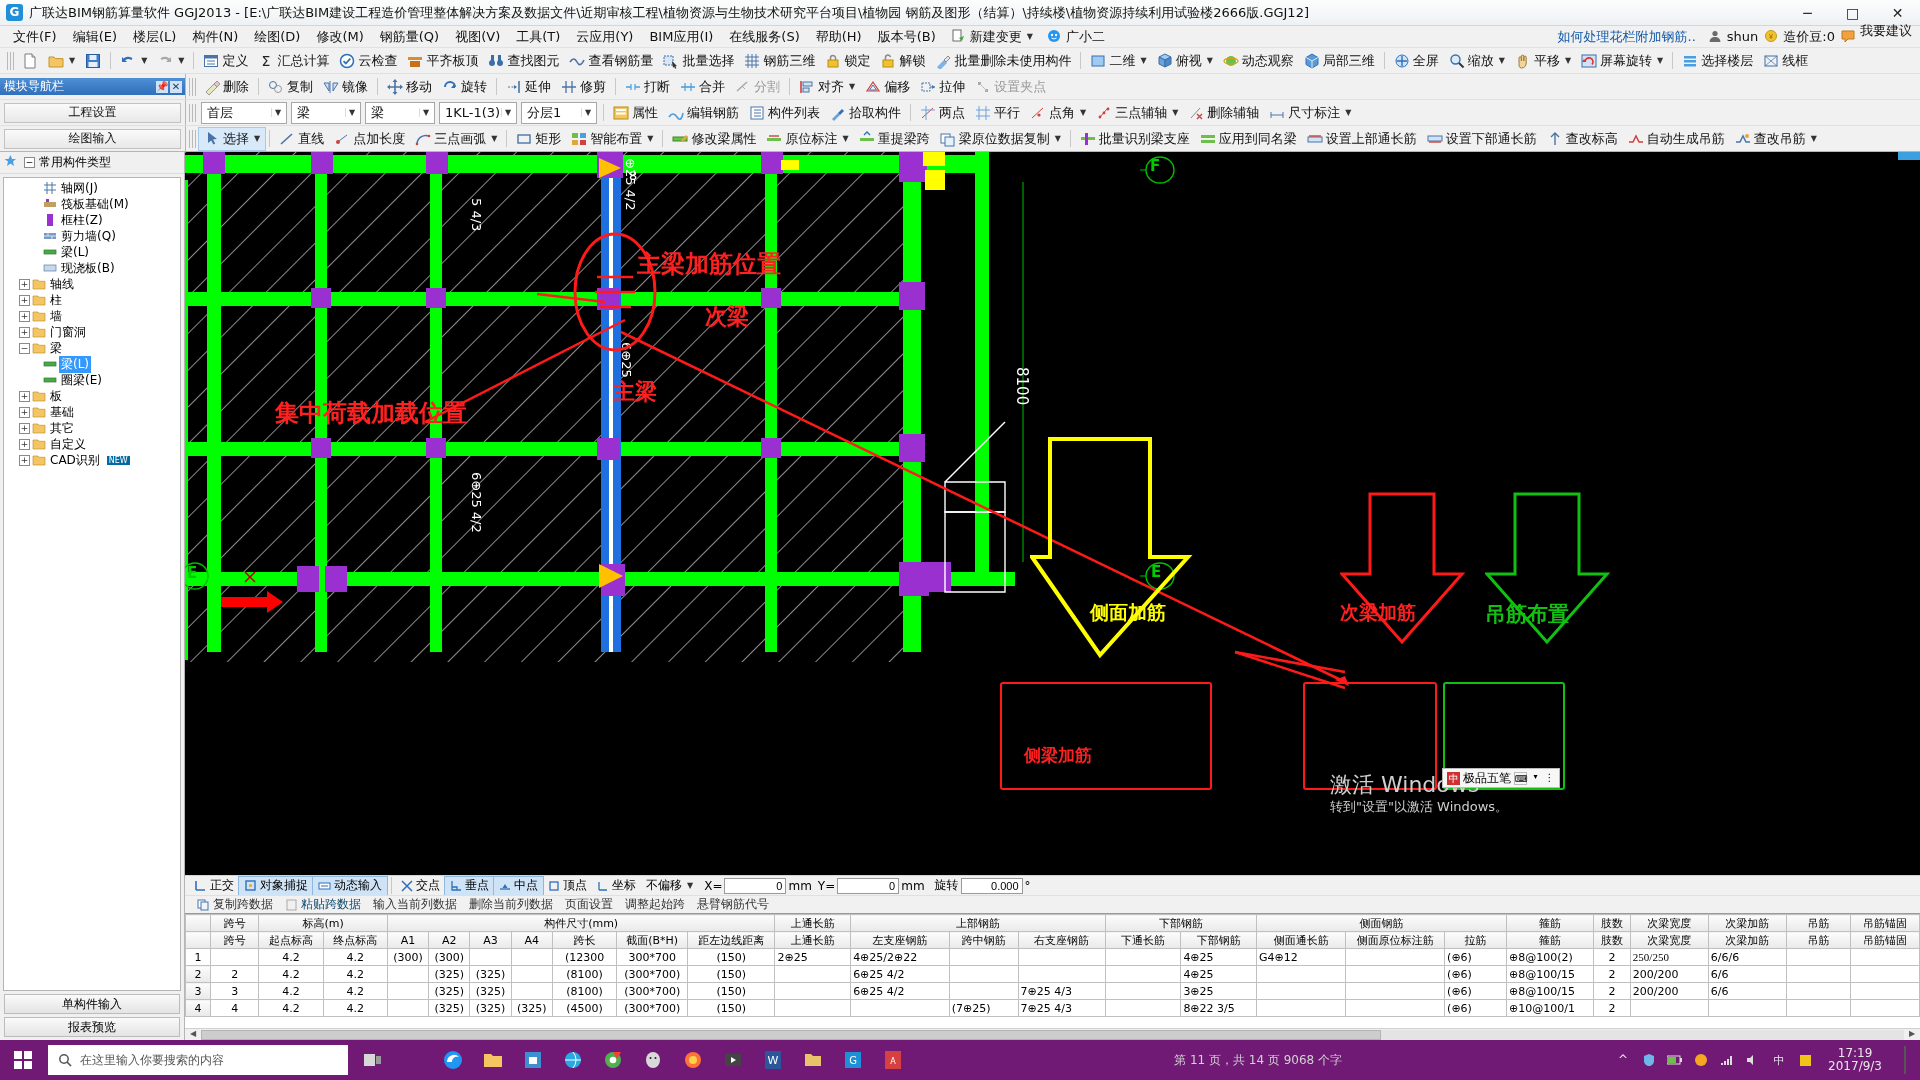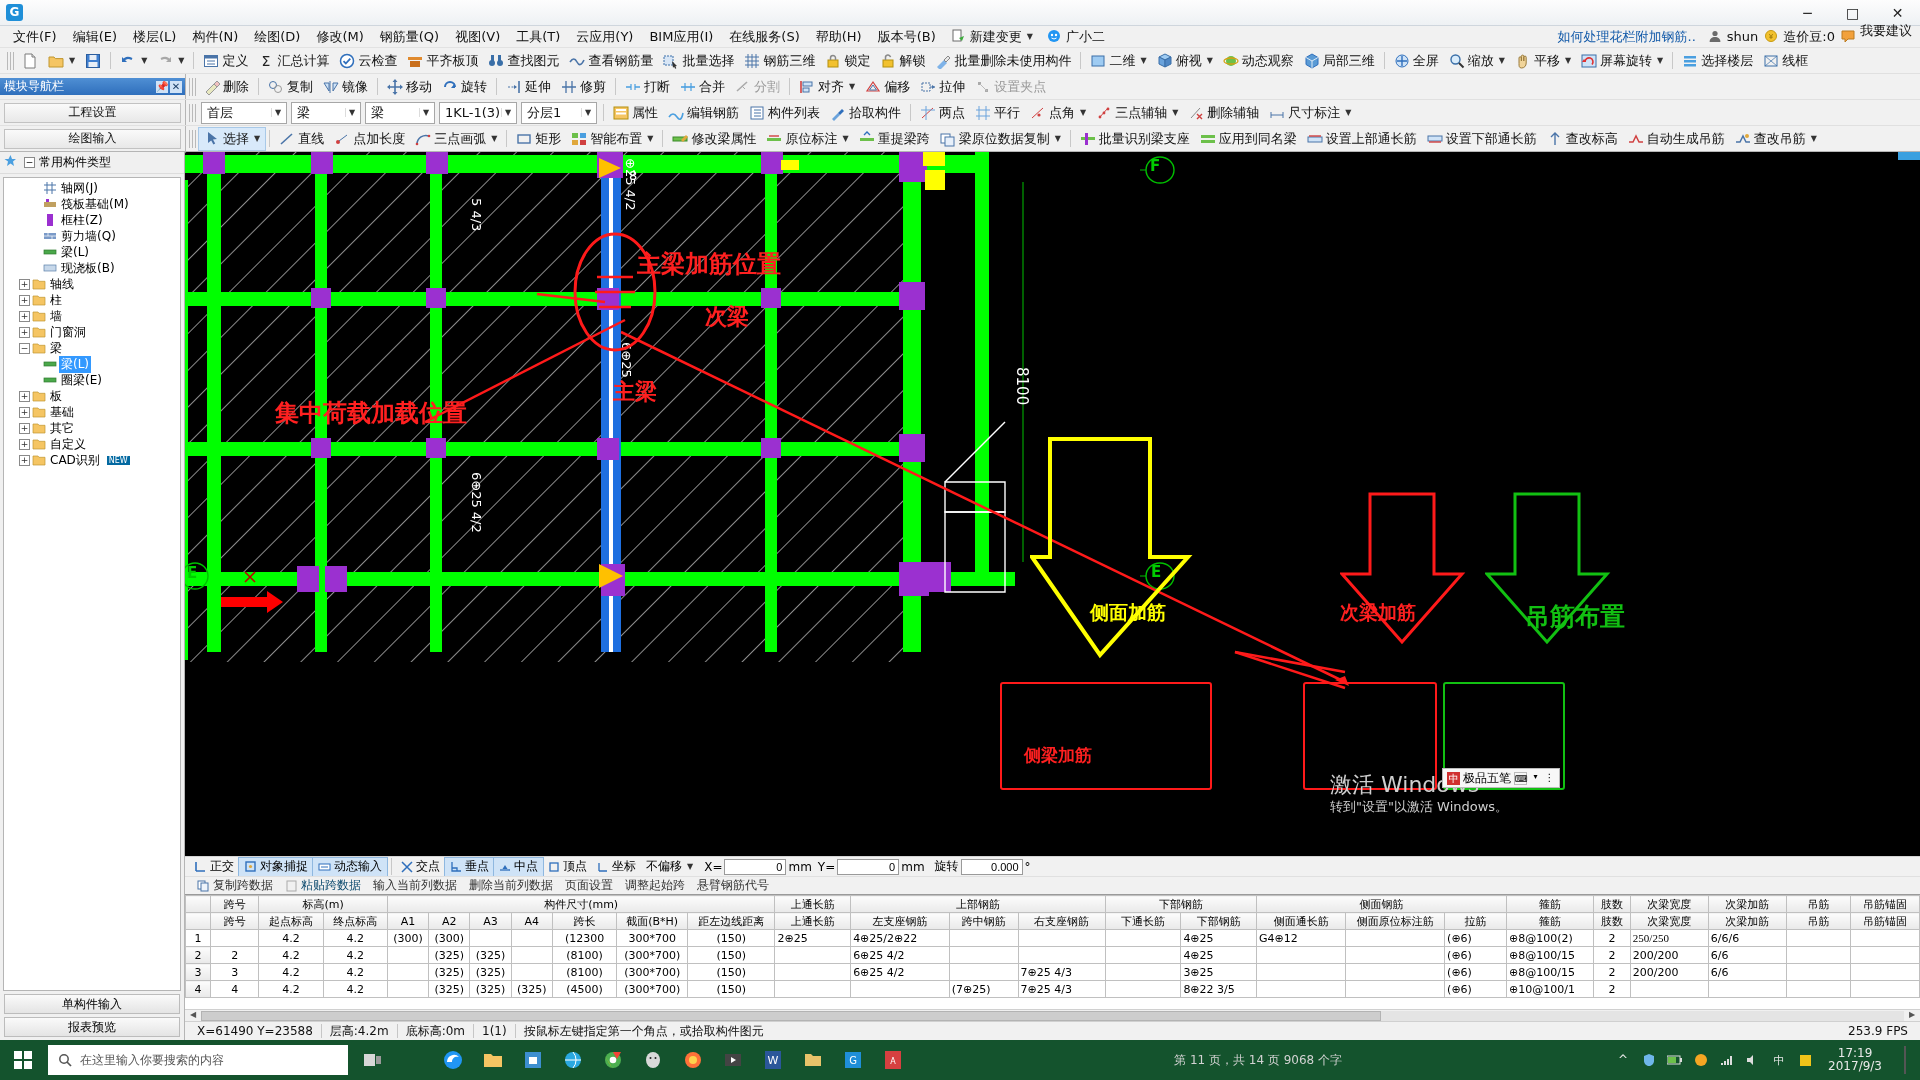--- a/index.html
+++ b/index.html
@@ -126,21 +126,21 @@
   table.grid td.rowhdr { background:linear-gradient(#fcfcfc,#e9e9e9); }
   table.grid td.sel-cell { background:#2a6fc0; }
 
   
   .statusbar { height:19px; background:#f1f1f1; border-top:1px solid #d0d0d0;
      display:flex; align-items:center; font-size:12px; color:#111; padding:0 4px; }
   .sb-seg { padding:0 8px; }
   .sb-sep { width:1px;height:14px;background:#c6c6c6; }
 
   
-  .taskbar { height:40px; background:#14532d; display:flex; align-items:center;
+  .taskbar { height:40px; background:#701a75; display:flex; align-items:center;
      color:#e9e9e9; font-size:12px; }
   .tb-start { width:46px;height:40px;display:flex;align-items:center;justify-content:center; }
   .tb-search { width:300px;height:30px;background:#fff;color:#555;display:flex;
      align-items:center;gap:8px;padding:0 10px;font-size:12px;margin-left:2px; }
   .tb-icons { display:flex; align-items:center; gap:2px; margin-left:6px; }
   .tb-ic { width:38px;height:40px;display:flex;align-items:center;justify-content:center; }
   .tray { margin-left:auto; display:flex; align-items:center; gap:4px; padding-right:4px; }
   .tray .trayi { width:22px;height:40px;display:flex;align-items:center;justify-content:center; }
   .clock { text-align:center; line-height:13px; font-size:12px; padding:0 8px; }
   .pagestat { color:#d2d2d2; font-size:12px; margin-left:auto; padding-right:8px; }
@@ -150,20 +150,21 @@
 
   .watermark { position:absolute; color:#c9c9c9; font-weight:normal; }
 </style>
 </head>
 <body>
 
 <div class="app">
 
   <div class="titlebar">
     <div class="tb-logo">G</div>
+    <div class="tb-title">广联达BIM钢筋算量软件 GGJ2013 - [E:\广联达BIM建设工程造价管理整体解决方案及数据文件\近期审核工程\植物资源与生物技术研究平台项目\植物园 钢筋及图形（结算）\持续楼\植物资源持续利用试验楼2666版.GGJ12]</div>
     <div class="tb-btns">
       <div class="tb-btn">─</div>
       <div class="tb-btn">□</div>
       <div class="tb-btn close">✕</div>
     </div>
   </div>
 
   <div class="menubar">
     <div class="mi">文件(F)</div>
     <div class="mi">编辑(E)</div>
@@ -1184,21 +1185,21 @@
         <div class="anno-text" style="left:905px;top:448px;font-size:19px;color:#ffff00">侧面加筋</div>
 
         <svg style="position:absolute;left:1155px;top:340px" width="150" height="200">
           <path d="M30 2 h64 v80 h28 L62 150 L2 82 h28z" fill="none" stroke="#ff1a1a" stroke-width="3"></path>
         </svg>
         <div class="anno-text" style="left:1155px;top:448px;font-size:19px">次梁加筋</div>
 
         <svg style="position:absolute;left:1300px;top:340px" width="150" height="200">
           <path d="M30 2 h64 v80 h28 L62 150 L2 82 h28z" fill="none" stroke="#12c012" stroke-width="3"></path>
         </svg>
-        <div class="anno-text" style="left:1340px;top:448px;font-size:25px;color:#12c012">吊筋布置</div>
+        <div class="anno-text" style="left:1300px;top:448px;font-size:21px;color:#12c012">吊筋布置</div>
 
         <div style="position:absolute;right:0;top:0;width:22px;height:8px;background:#3aa0e0"></div>
       </div>
 
       <div class="snapbar">
         <div class="chk">
           <span class="g" style="width:13px;height:13px">
               <svg width="13" height="13" viewBox="0 0 13 13">
                 <path d="M2 11V2M2 11h9" stroke="#2f6fbc" stroke-width="1.6"></path>
               </svg>
@@ -1499,32 +1500,20 @@
       </div>
 
       <div style="height:12px;background:#f0f0f0;border-top:1px solid #d0d0d0;display:flex;align-items:center">
         <div style="width:16px;height:12px;text-align:center;font-size:8px;color:#555">◀</div>
         <div style="flex:1;height:10px;background:#e4e4e4;position:relative">
           <div style="position:absolute;left:0;top:0;width:1180px;height:10px;background:#cdcdcd;border:1px solid #b3b3b3"></div>
         </div>
         <div style="width:16px;height:12px;text-align:center;font-size:8px;color:#555">▶</div>
       </div>
 
-      <div class="statusbar">
-        <span class="sb-seg">X=61490  Y=23588</span>
-        <span class="sb-sep"></span>
-        <span class="sb-seg">层高:4.2m</span>
-        <span class="sb-sep"></span>
-        <span class="sb-seg">底标高:0m</span>
-        <span class="sb-sep"></span>
-        <span class="sb-seg">1(1)</span>
-        <span class="sb-sep"></span>
-        <span class="sb-seg">按鼠标左键指定第一个角点，或拾取构件图元</span>
-        <span style="margin-left:auto" class="sb-seg">253.9 FPS</span>
-      </div>
     </div>
   </div>
 
   <div class="taskbar">
     <div class="tb-start">
       <svg width="18" height="18" viewBox="0 0 18 18">
           <rect x="0" y="0" width="8" height="8" fill="#fff"></rect>
           <rect x="10" y="0" width="8" height="8" fill="#fff"></rect>
           <rect x="0" y="10" width="8" height="8" fill="#fff"></rect>
           <rect x="10" y="10" width="8" height="8" fill="#fff"></rect>

